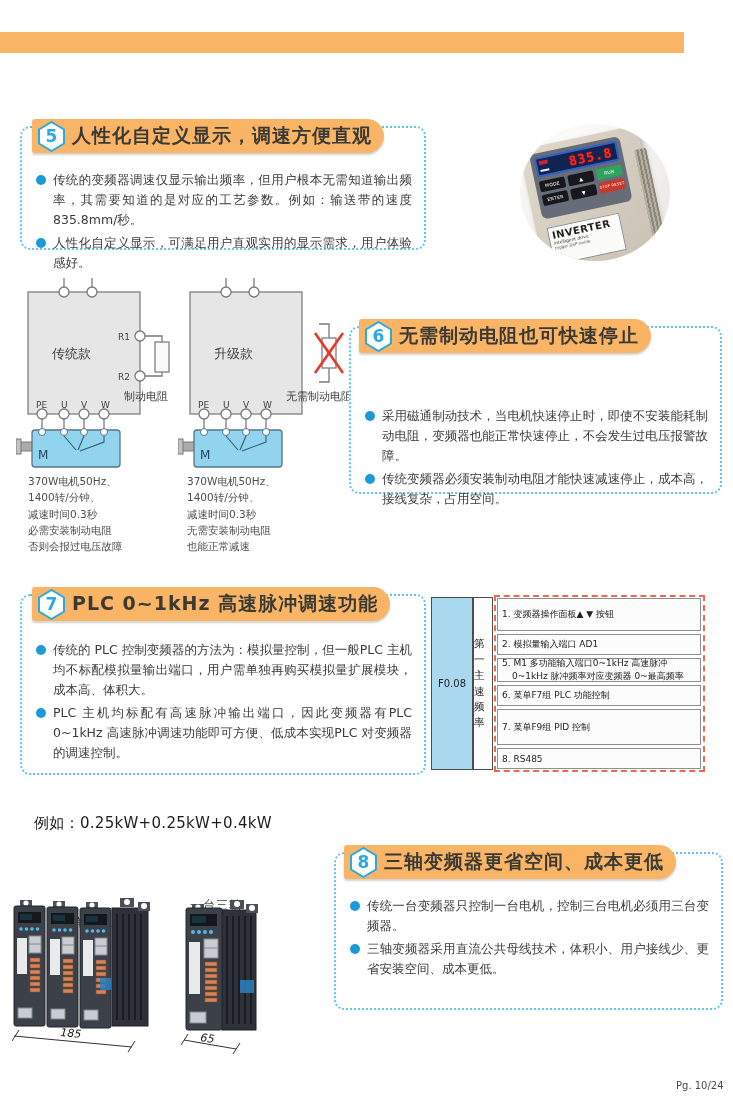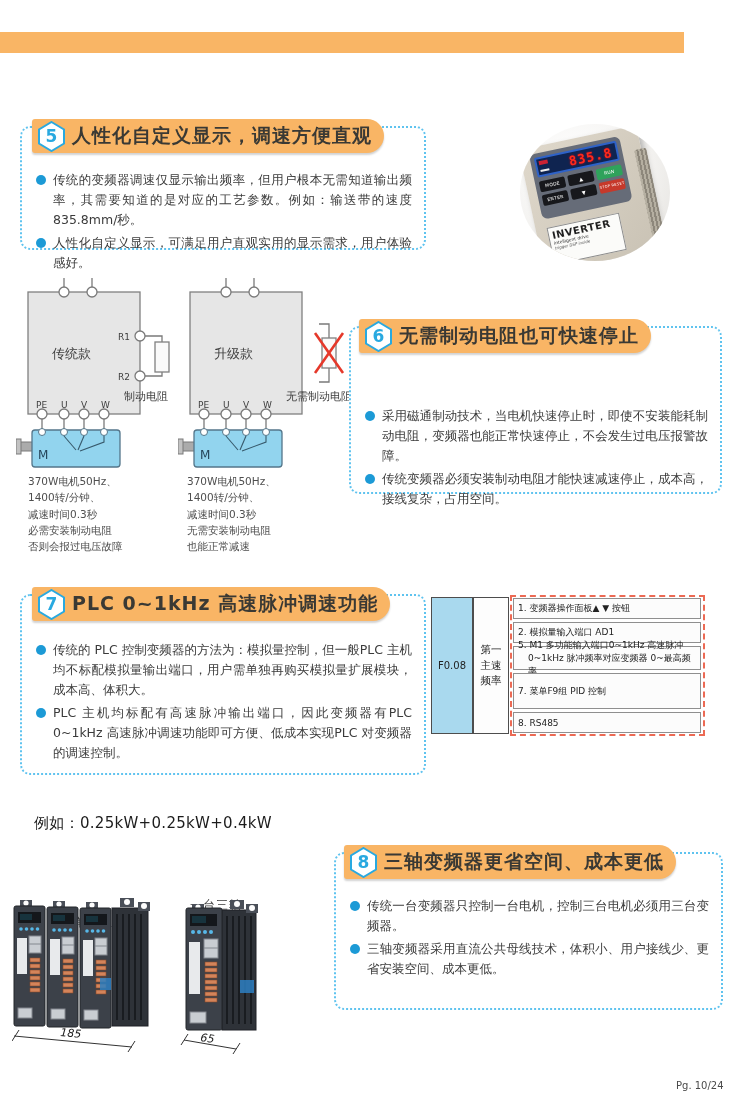--- a/index.html
+++ b/index.html
@@ -50,21 +50,21 @@
 
   
   .diagram{position:absolute;}
   .diagram text{font-family:"DejaVu Sans","Liberation Sans",sans-serif;}
   .cap{position:absolute;width:160px;font-size:10.5px;line-height:1.55;color:#4E4E4E;}
 
   
   .ftable{position:absolute;left:431px;top:597px;width:270px;display:flex;align-items:stretch;}
   .fcell{box-sizing:border-box;border:1px solid #4D4D4D;display:flex;flex-direction:column;align-items:center;justify-content:center;}
   .fparam{width:42px;background:#A9D9EE;font-size:10px;color:#222;}
-  .flabel{width:36px;background:#FDFDFD;font-size:10.5px;color:#222;line-height:1.5;}
+  .flabel{width:20px;background:#FDFDFD;font-size:10.5px;color:#222;line-height:1.5;}
   .frows{position:relative;flex:1;display:flex;flex-direction:column;gap:3px;padding:1px 0 1px 4px;}
   .frow{box-sizing:border-box;background:#FCFCFC;border:1px solid #8F8F8F;font-size:9px;color:#222;
     display:flex;flex-direction:column;justify-content:center;padding:1px 4px;flex:none;}
   .frow .sub{padding-left:10px;}
   .reddash{position:absolute;left:1px;top:-2px;right:-4px;bottom:-2px;border:2px dashed #EC6A54;pointer-events:none;z-index:2;}
 
   
   .example{position:absolute;left:34px;top:814px;font-size:15px;color:#1C1C1C;letter-spacing:.3px;}
   .grp-label{position:absolute;font-size:12px;color:#3A3A3A;letter-spacing:1px;}
   .drv text{font-family:"DejaVu Sans","Liberation Sans",sans-serif;}
@@ -292,26 +292,27 @@
 
   <div class="ftable">
     <div class="fcell fparam">F0.08</div>
     <div class="fcell flabel">
       <div>第一</div>
       <div>主速</div>
       <div>频率</div>
     </div>
     <div class="frows">
       <div class="reddash"></div>
-      <div class="frow" style="height:21px;">1. 变频器操作面板▲ ▼ 按钮</div>
+      <div class="frow" style="height:33px;">1. 变频器操作面板▲ ▼ 按钮</div>
       <div class="frow" style="height:21px;">2. 模拟量输入端口 AD1</div>
       <div class="frow" style="height:24px;">
         <span>5. M1 多功能输入端口0~1kHz 高速脉冲</span>
         <span class="sub">0~1kHz 脉冲频率对应变频器 0~最高频率</span>
       </div>
+      <div class="frow" style="height:21px;">6. 菜单F7组  PLC 功能控制</div>
       <div class="frow" style="height:36px;">7. 菜单F9组  PID 控制</div>
       <div class="frow" style="height:21px;">8. RS485</div>
     </div>
   </div>
 
   <div class="example">例如：0.25kW+0.25kW+0.4kW</div>
   <div class="grp-label" style="left:48px;top:878px;margin-top:36px;">三台单轴组合</div>
   <div class="grp-label" style="left:190px;top:859px;margin-top:38px;">一台三轴</div>
 
   <svg class="diagram drv" style="left:12px;top:886px;" width="150" height="178" viewBox="0 0 150 178">

